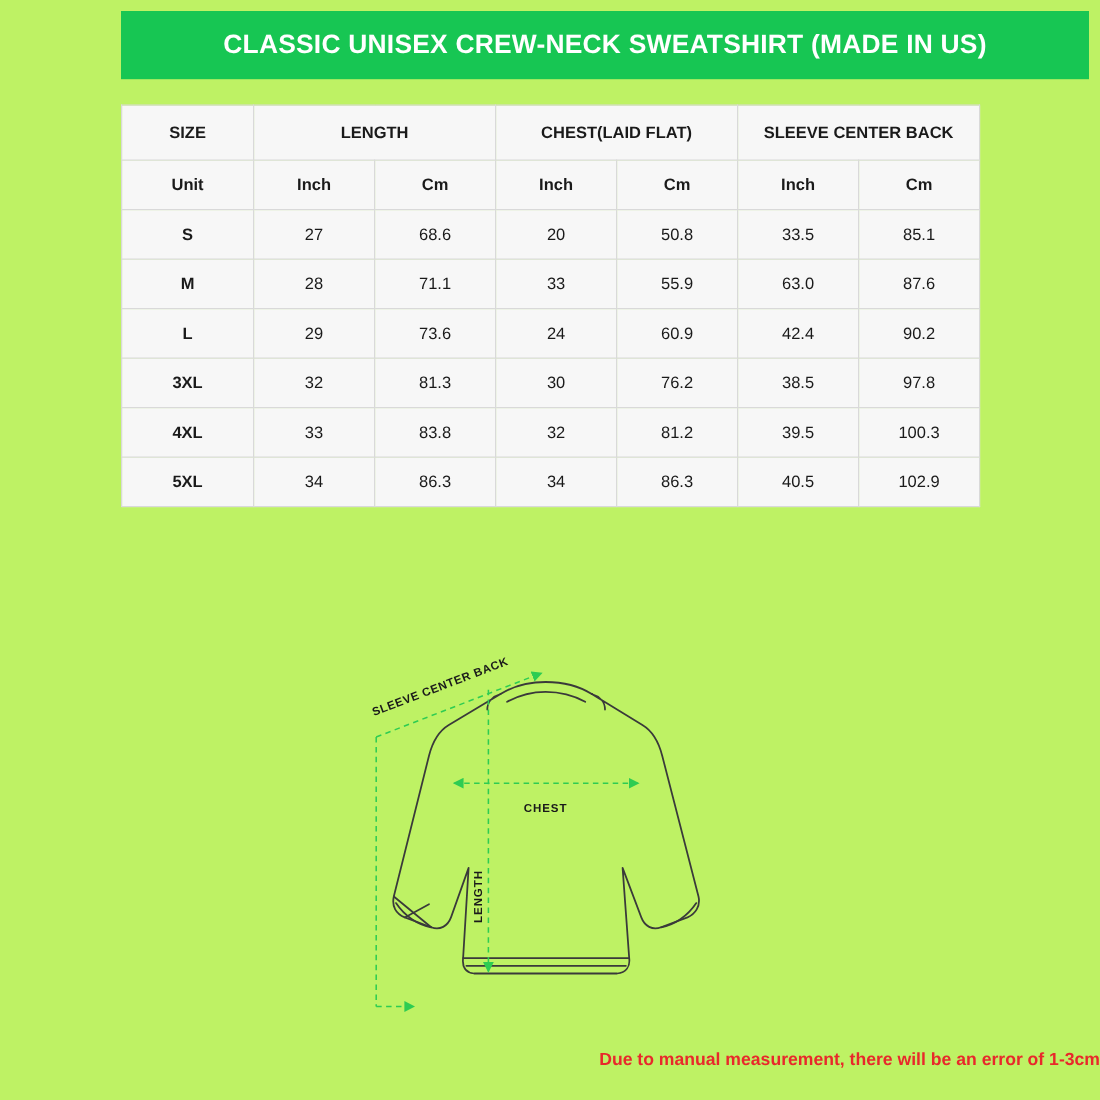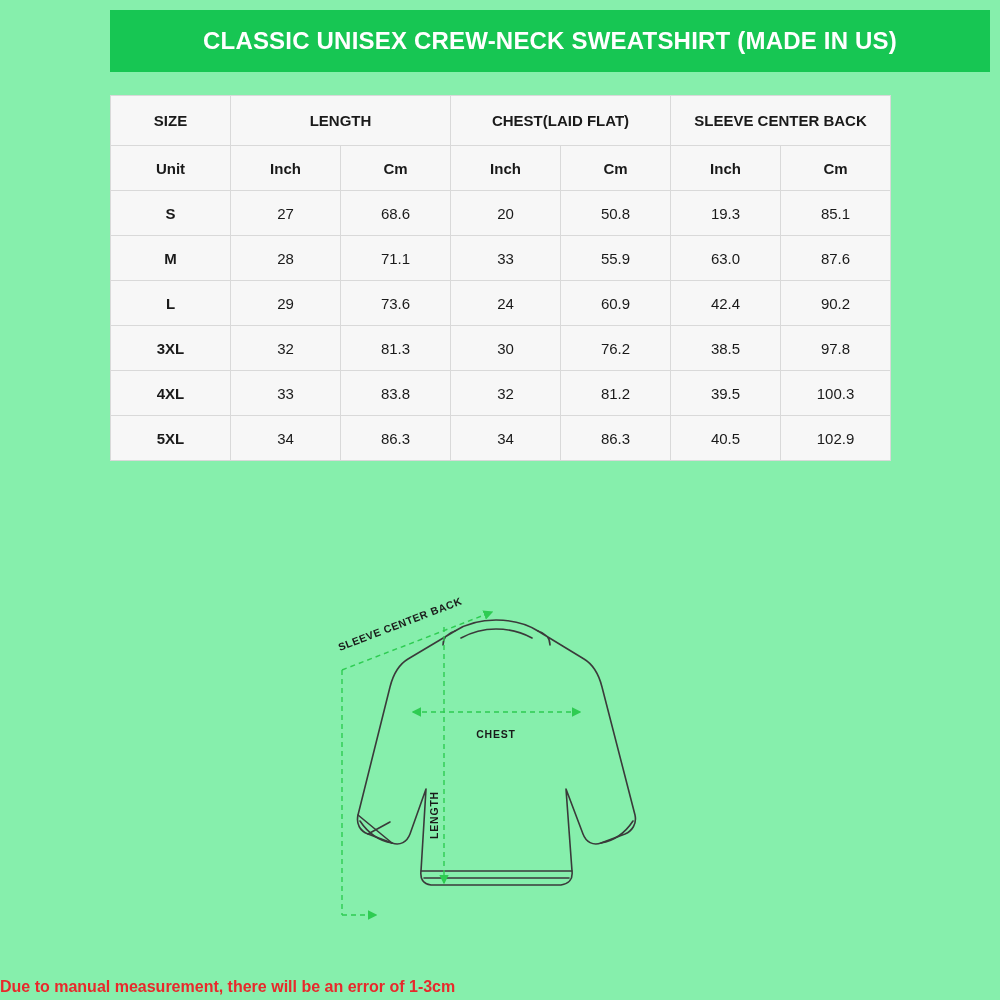--- a/index.html
+++ b/index.html
@@ -8,21 +8,21 @@
     padding: 0;
     width: 1000px;
     height: 1000px;
     background: #ffffff;
     font-family: "Liberation Sans", sans-serif;
   }
   .page {
     position: relative;
     width: 1000px;
     height: 1000px;
-    background: #86efac;
+    background: #bef264;
     overflow: hidden;
   }
 
   
   .banner {
     position: absolute;
     left: 110px;
     top: 10px;
     width: 880px;
     height: 62px;
@@ -86,23 +86,23 @@
     top: 575px;
     width: 440px;
     height: 355px;
   }
   .diagram svg { display: block; }
 
   
   .note {
     position: absolute;
     left: 0;
-    top: 978px;
+    top: 955px;
     width: 1000px;
-    text-align: left;
+    text-align: right;
     color: #e8292b;
     font-size: 16px;
     font-weight: bold;
   }
 </style>
 </head>
 <body>
 
 <div class="page">
 
@@ -139,21 +139,21 @@
           <td>Inch</td>
           <td>Cm</td>
         </tr>
 
         <tr class="data-row">
           <td class="size-cell">S</td>
           <td>27</td>
           <td>68.6</td>
           <td>20</td>
           <td>50.8</td>
-          <td>19.3</td>
+          <td>33.5</td>
           <td>85.1</td>
         </tr>
 
         <tr class="data-row">
           <td class="size-cell">M</td>
           <td>28</td>
           <td>71.1</td>
           <td>33</td>
           <td>55.9</td>
           <td>63.0</td>

